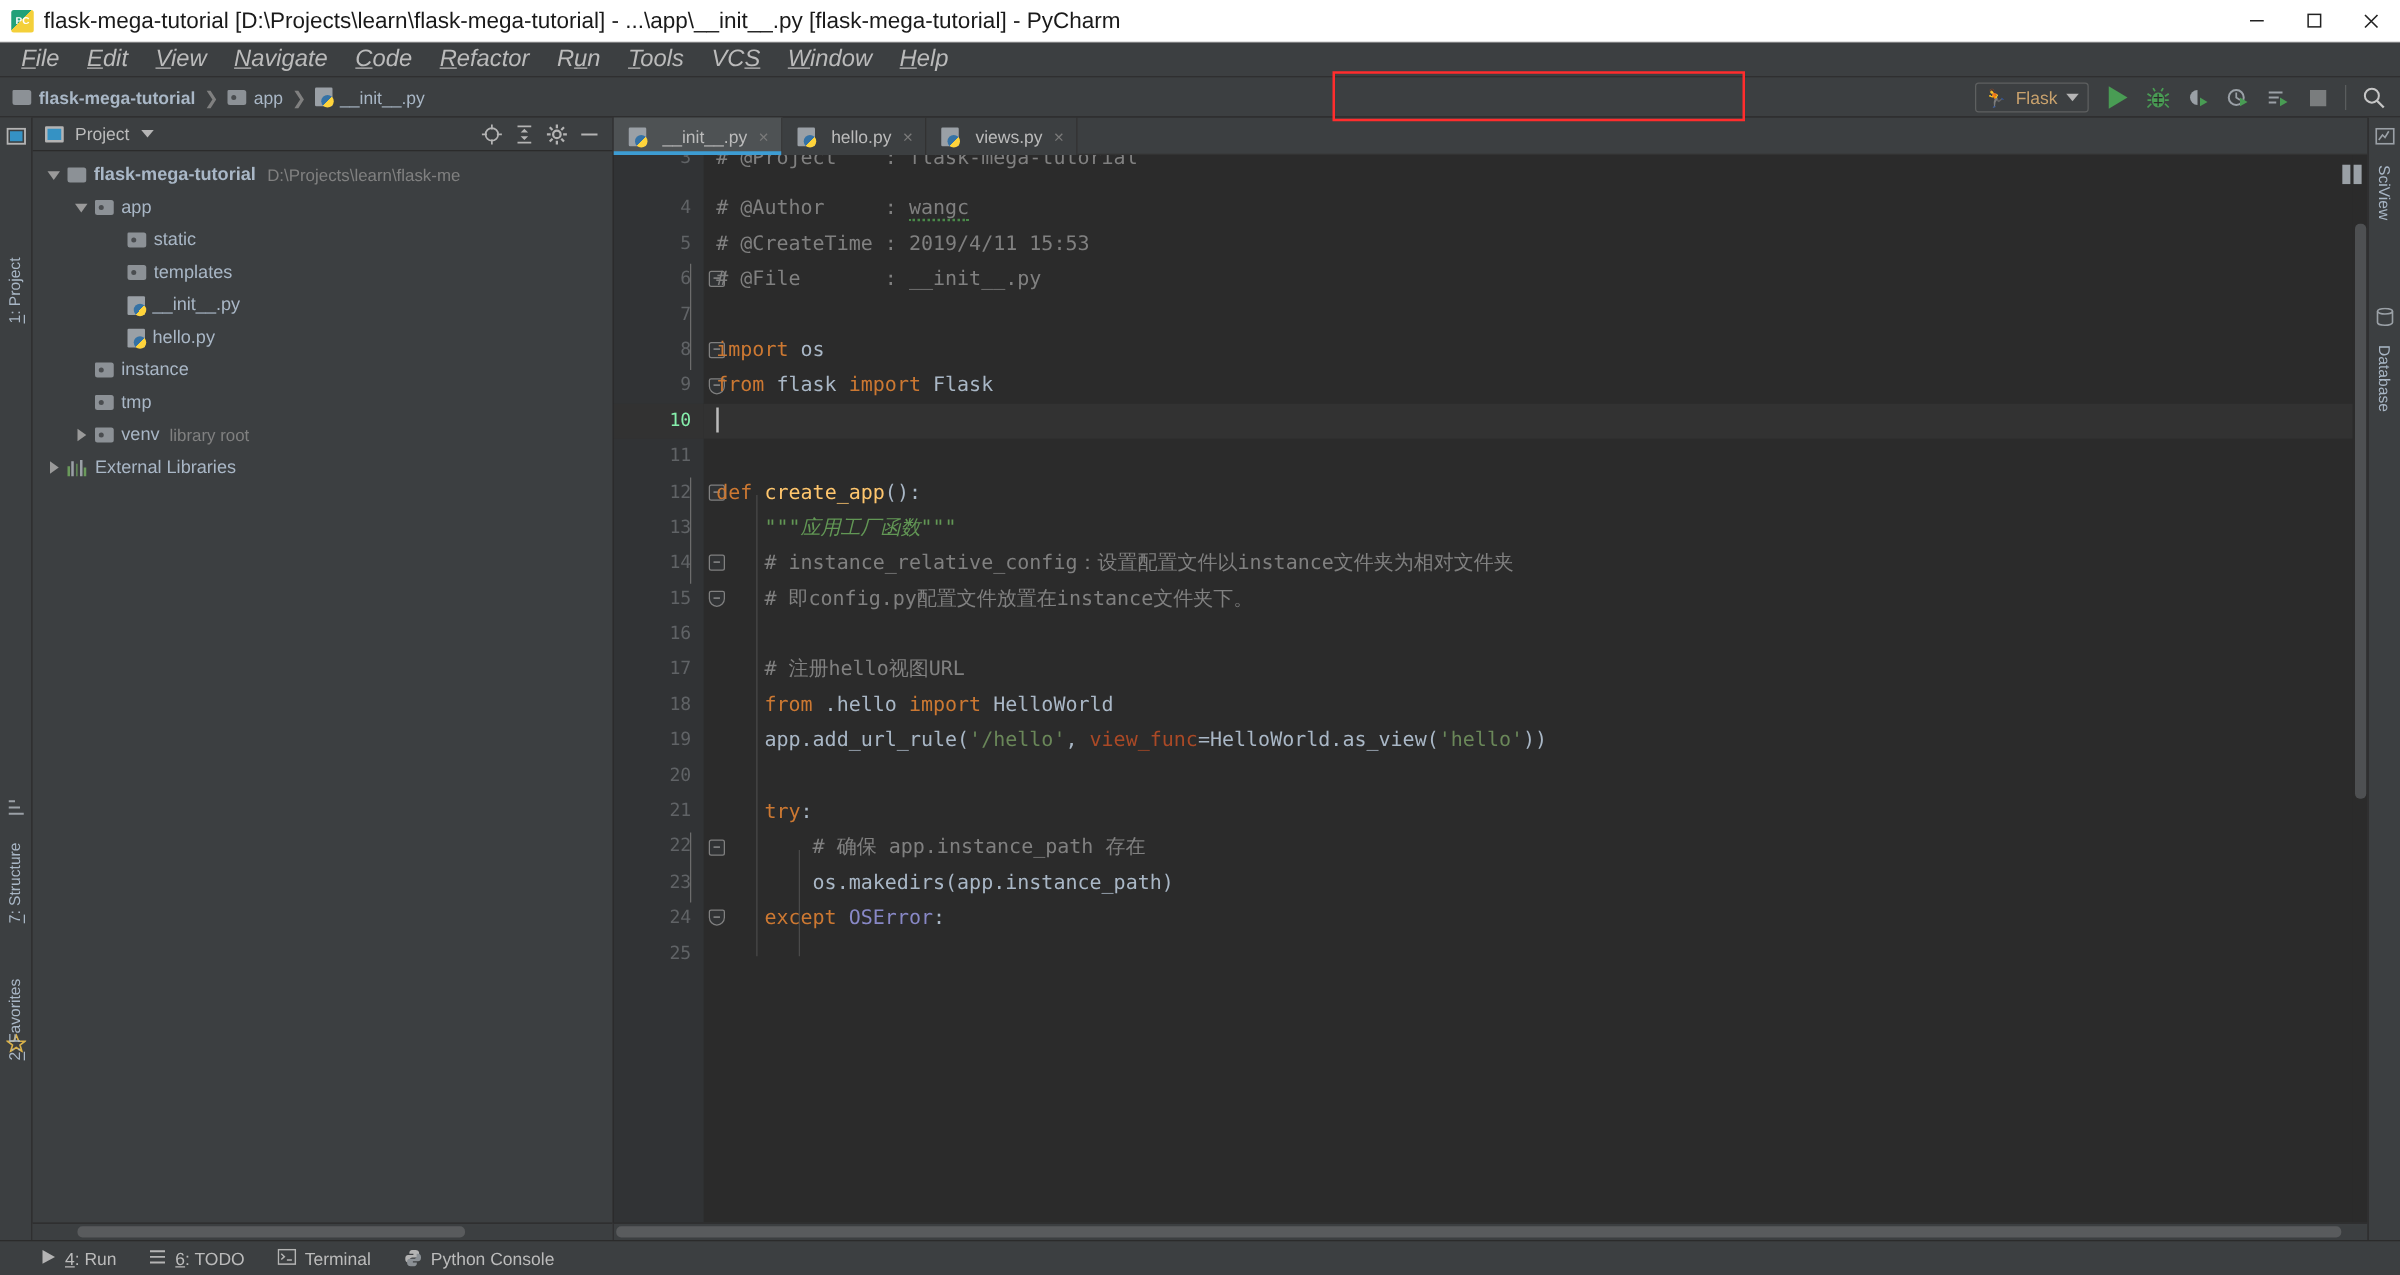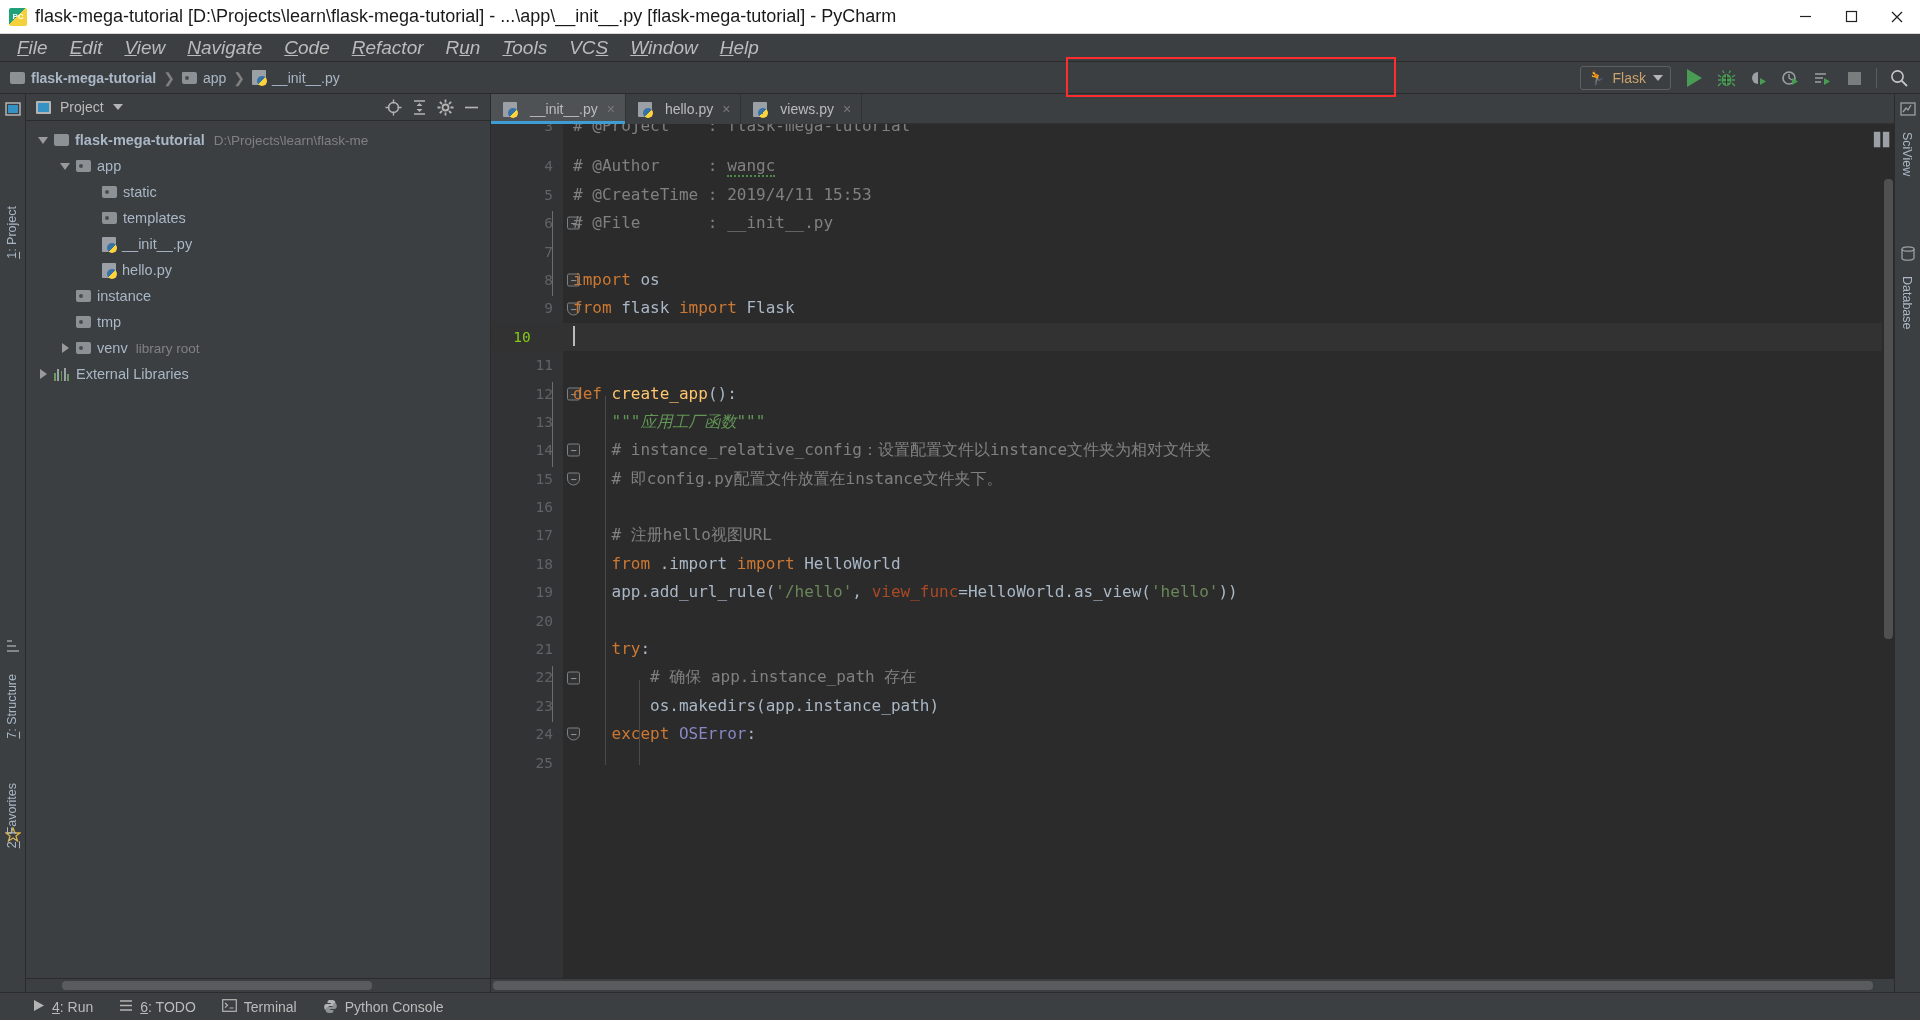--- a/index.html
+++ b/index.html
@@ -180,21 +180,21 @@
 
   .code-area { flex: 1; display: flex; position: relative; overflow: hidden; background: #2b2b2b;}
   .gutter {
     width: 72px; background: #313335; flex: none; padding-top: 0;
     font-family: "DejaVu Sans Mono", monospace; font-size: 14.5px;
   }
   .gline {
     height: 28.4px; line-height: 28.4px; text-align: right; padding-right: 10px; color: #606366;
     position: relative;
   }
-  .gline.cur { background: #323232; color: #84cc16; text-align: center; }
+  .gline.cur { background: #323232; color: #86efac; }
   .fold {
     position: absolute; right: -17px; top: 50%; transform: translateY(-50%);
     width: 13px; height: 13px; border: 1px solid #808080; color: #a9a9a9; font-size: 10px;
     line-height: 11px; text-align: center; background: #313335; border-radius: 2px;
   }
   .fold.arrow { border-radius: 2px 2px 7px 7px; }
 
   .codecol { flex: 1; position: relative; min-width: 0; overflow: hidden; }
   .cline {
     height: 28.4px; line-height: 28.4px; white-space: pre;
@@ -542,21 +542,21 @@
           <div class="cline"><span class="kw">import</span><span> os</span></div>
           <div class="cline"><span class="kw">from</span><span> flask </span><span class="kw">import</span><span> Flask</span></div>
           <div class="cline cur"><span class="caret"></span></div>
           <div class="cline"><span></span></div>
           <div class="cline"><span class="kw">def</span><span> </span><span class="fn">create_app</span><span>():</span></div>
           <div class="cline"><span class="doc">    """应用工厂函数"""</span></div>
           <div class="cline"><span class="cm">    # instance_relative_config：设置配置文件以instance文件夹为相对文件夹</span></div>
           <div class="cline"><span class="cm">    # 即config.py配置文件放置在instance文件夹下。</span></div>
           <div class="cline"><span></span></div>
           <div class="cline"><span class="cm">    # 注册hello视图URL</span></div>
-          <div class="cline"><span>    </span><span class="kw">from</span><span> .import </span><span class="kw">import</span><span> HelloWorld</span></div>
+          <div class="cline"><span>    </span><span class="kw">from</span><span> .hello </span><span class="kw">import</span><span> HelloWorld</span></div>
           <div class="cline"><span>    app.add_url_rule(</span><span class="str">'/hello'</span><span>, </span><span class="kwarg">view_func</span><span>=HelloWorld.as_view(</span><span class="str">'hello'</span><span>))</span></div>
           <div class="cline"><span></span></div>
           <div class="cline"><span>    </span><span class="kw">try</span><span>:</span></div>
           <div class="cline"><span class="cm">        # 确保 app.instance_path 存在</span></div>
           <div class="cline"><span>        os.makedirs(app.instance_path)</span></div>
           <div class="cline"><span>    </span><span class="kw">except</span><span> </span><span class="typ">OSError</span><span>:</span></div>
           <div style="position: absolute; left: 42px; width: 1px; background: rgb(74, 74, 74); top: 272px; height: 369.2px;"></div>
           <div style="position: absolute; left: 76px; width: 1px; background: rgb(74, 74, 74); top: 556px; height: 85.2px;"></div>
         </div>
 

